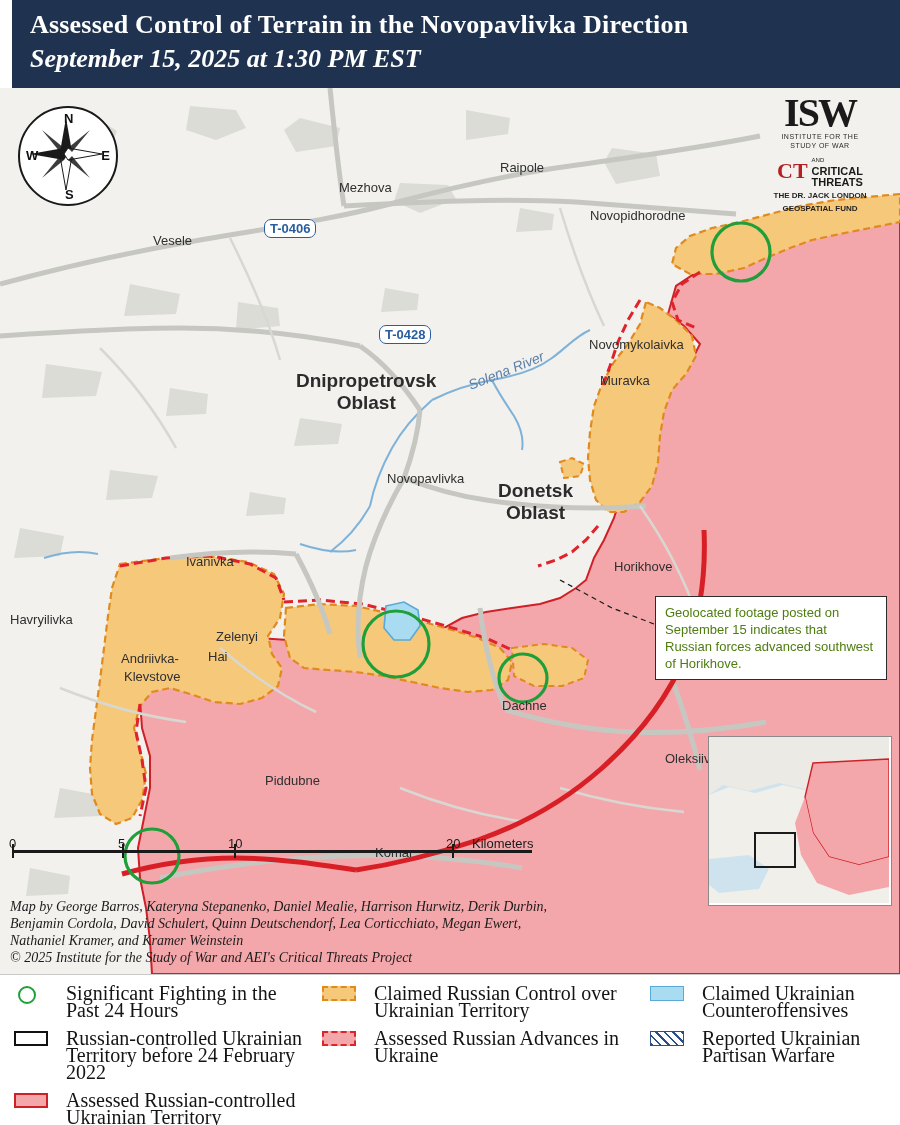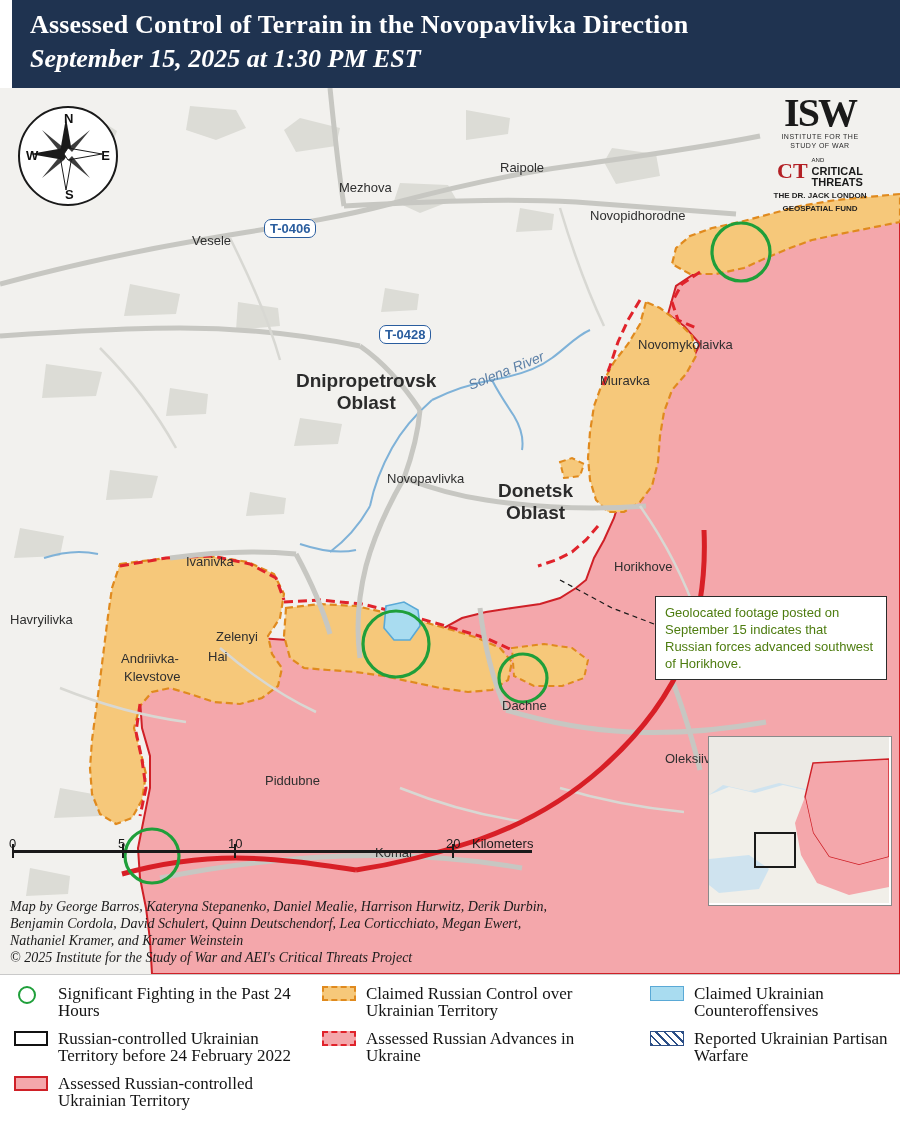--- a/index.html
+++ b/index.html
@@ -237,23 +237,24 @@
     margin-bottom: 11px;
   }
   .lswatch {
     flex: 0 0 auto;
     width: 34px; height: 18px;
     margin-right: 10px;
     margin-top: 1px;
   }
   .ltext {
     font-family: "Liberation Serif", serif;
-    font-size: 17px;
+    font-size: 20px;
     line-height: 17px;
     color: #141414;
+    margin-left: 8px;
   }
   .sw-circle {
     width: 18px; height: 18px;
     border: 2px solid #1f9f3a;
     border-radius: 50%;
     box-sizing: border-box;
     margin-left: 4px;
   }
   .sw-prewar {
     width: 34px; height: 15px;
@@ -463,22 +464,22 @@
   <div class="mlabel oblast" style="left:498px; top:392px;">
     <div>Donetsk</div>
     <div>Oblast</div>
   </div>
 
   <div class="mlabel river" style="left:466px; top:290px; transform:rotate(-22deg); transform-origin:left top;">Solena River</div>
 
   <div class="mlabel town" style="left:500px; top:72px;">Raipole</div>
   <div class="mlabel town" style="left:339px; top:92px;">Mezhova</div>
   <div class="mlabel town" style="left:590px; top:120px;">Novopidhorodne</div>
-  <div class="mlabel town" style="left:153px; top:145px;margin-left:39px;">Vesele</div>
-  <div class="mlabel town" style="left:638px; top:249px;">Novomykolaivka</div>
+  <div class="mlabel town" style="left:153px; top:145px;">Vesele</div>
+  <div class="mlabel town" style="left:589px; top:249px;">Novomykolaivka</div>
   <div class="mlabel town" style="left:600px; top:285px;">Muravka</div>
   <div class="mlabel town" style="left:387px; top:383px;">Novopavlivka</div>
   <div class="mlabel town" style="left:614px; top:471px;">Horikhove</div>
   <div class="mlabel town" style="left:186px; top:466px;">Ivanivka</div>
   <div class="mlabel town" style="left:10px; top:524px;">Havryilivka</div>
   <div class="mlabel town" style="left:216px; top:541px;">Zelenyi</div>
   <div class="mlabel town" style="left:208px; top:561px;">Hai</div>
   <div class="mlabel town" style="left:121px; top:563px;">Andriivka-</div>
   <div class="mlabel town" style="left:124px; top:581px;">Klevstove</div>
   <div class="mlabel town" style="left:502px; top:610px;">Dachne</div>

